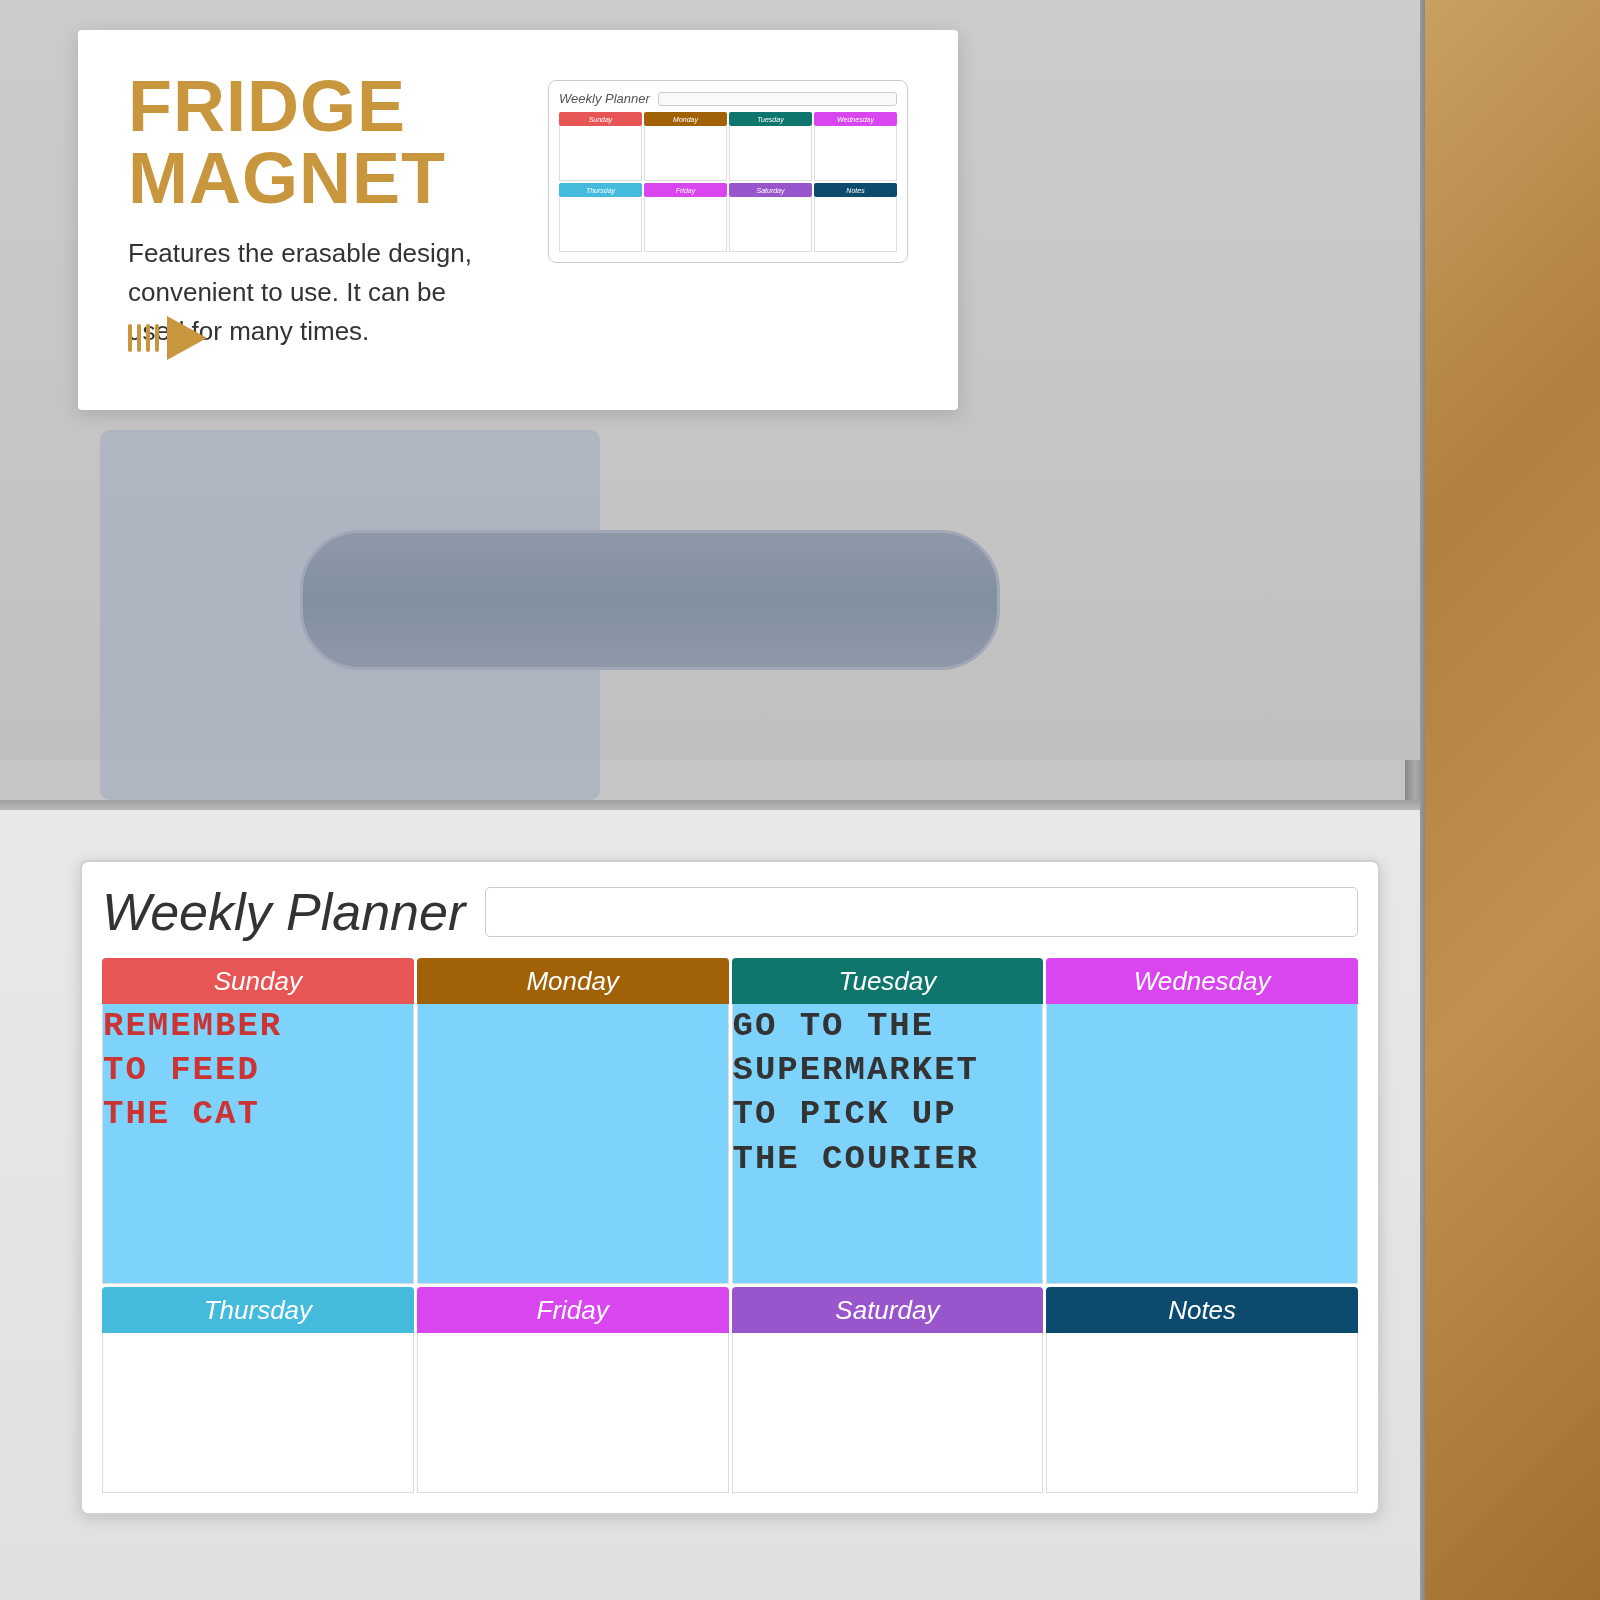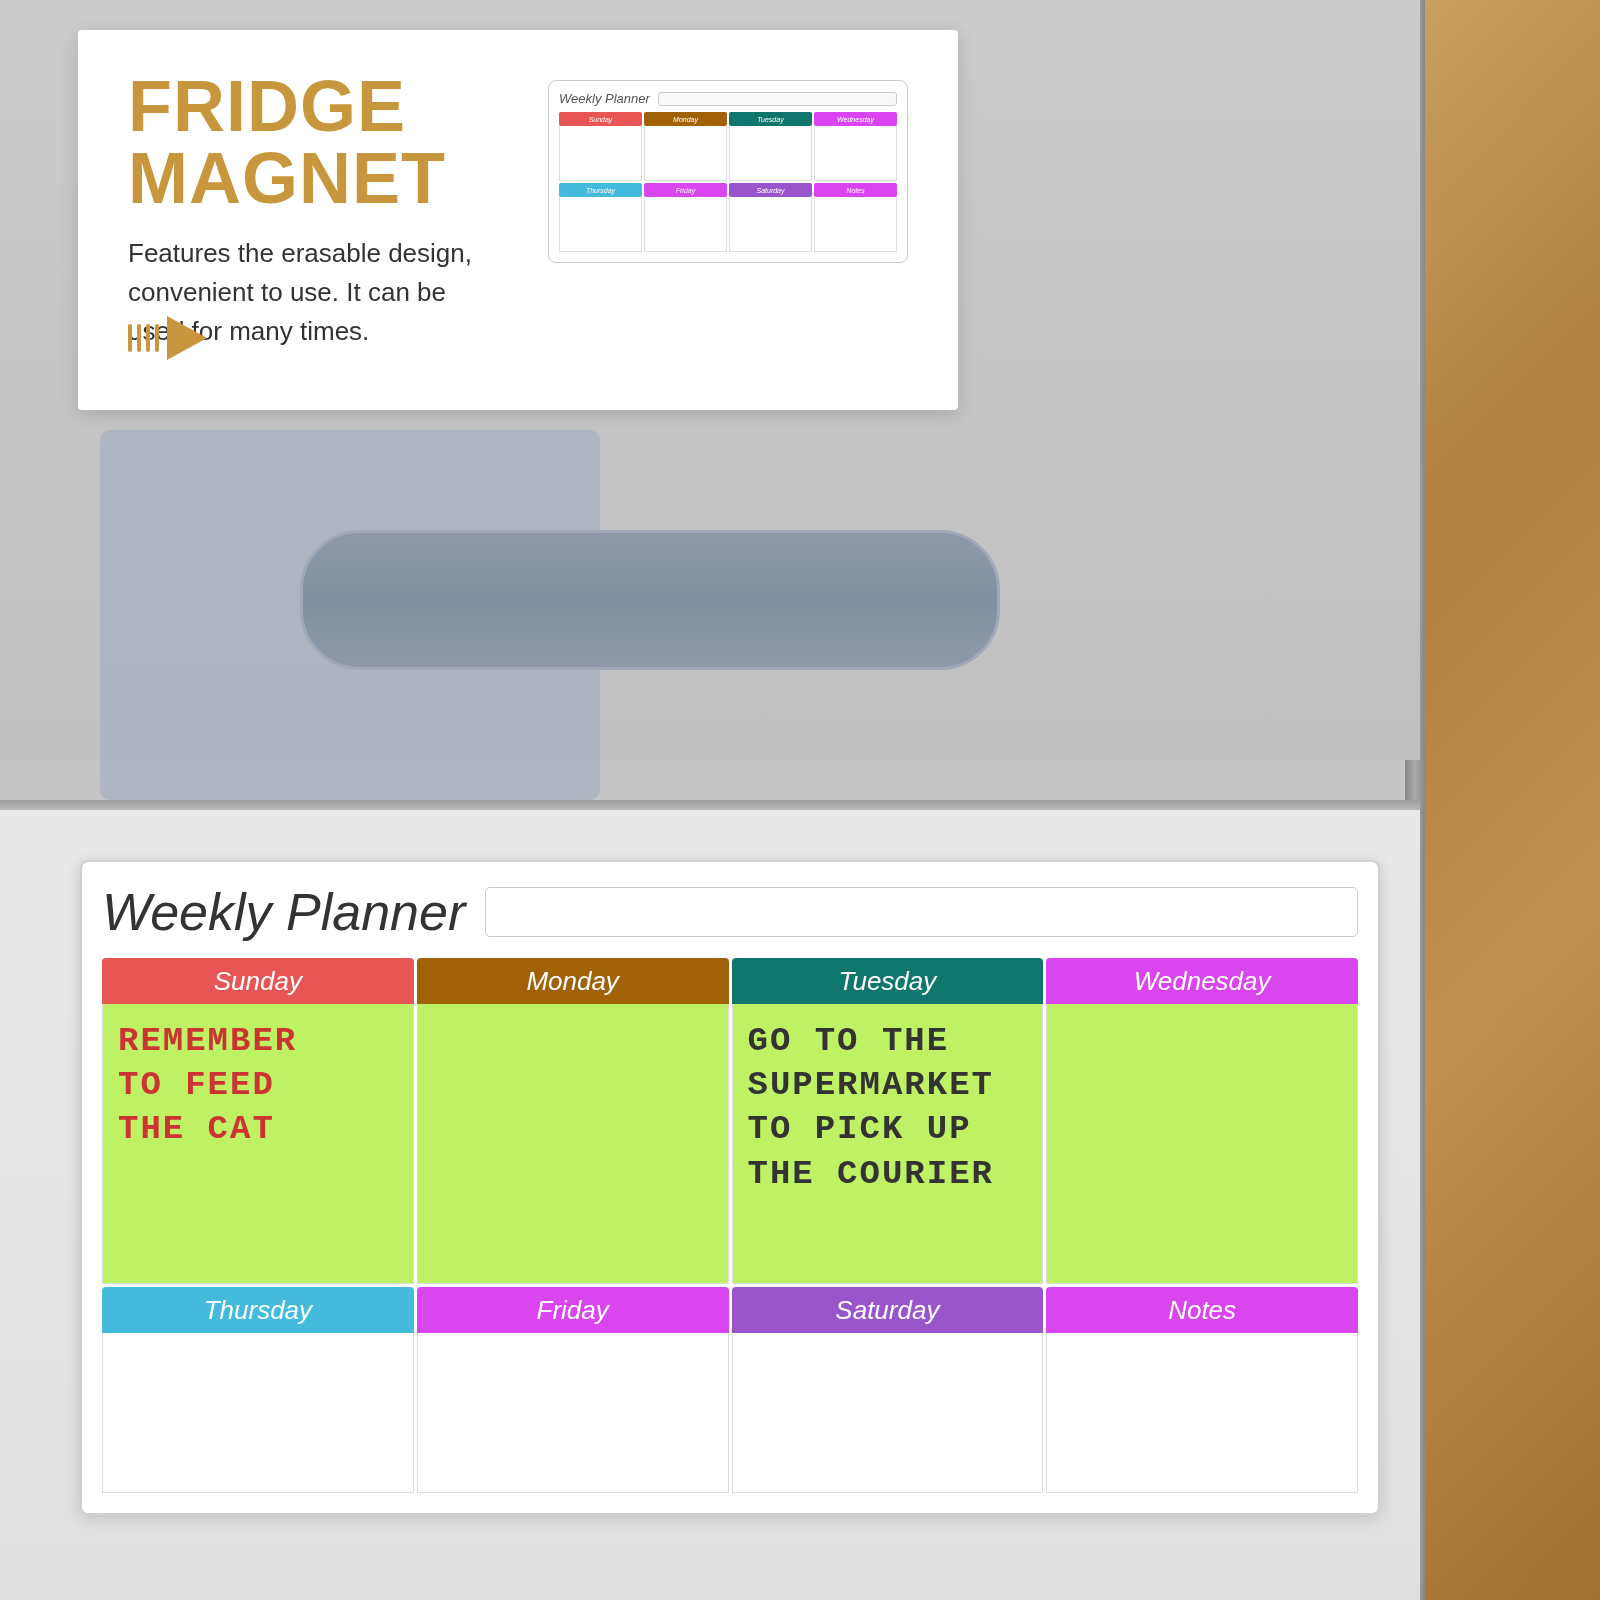--- a/index.html
+++ b/index.html
@@ -275,22 +275,21 @@
       font-size: 26px;
       font-style: italic;
       color: white;
       font-weight: 500;
     }
 
     .day-body {
       min-height: 280px;
       border: 1.5px solid #ddd;
       border-top: none;
-      background: #bef264;
-      padding: 15px;
+      background: #7dd3fc;
       position: relative;
     }
 
     .day-body-bottom {
       min-height: 160px;
       border: 1.5px solid #ddd;
       border-top: none;
       background: white;
     }
 
@@ -308,21 +307,21 @@
     .tuesday-note { color: #333; }
 
     
     .sunday-bg { background-color: #e85555; }
     .monday-bg { background-color: #a16207; }
     .tuesday-bg { background-color: #0f766e; }
     .wednesday-bg { background-color: #d946ef; }
     .thursday-bg { background-color: #44bbdd; }
     .friday-bg { background-color: #d946ef; }
     .saturday-bg { background-color: #9955cc; }
-    .notes-bg { background-color: #d946ef; }
+    .notes-bg { background-color: #0c4a6e; }
 
     
     .leaves {
       position: absolute;
       top: 0;
       right: 190px;
       width: 200px;
       height: 80px;
       background: linear-gradient(135deg, #558833 0%, #44aa22 40%, #336611 100%);
       border-radius: 0 0 60px 60px;

